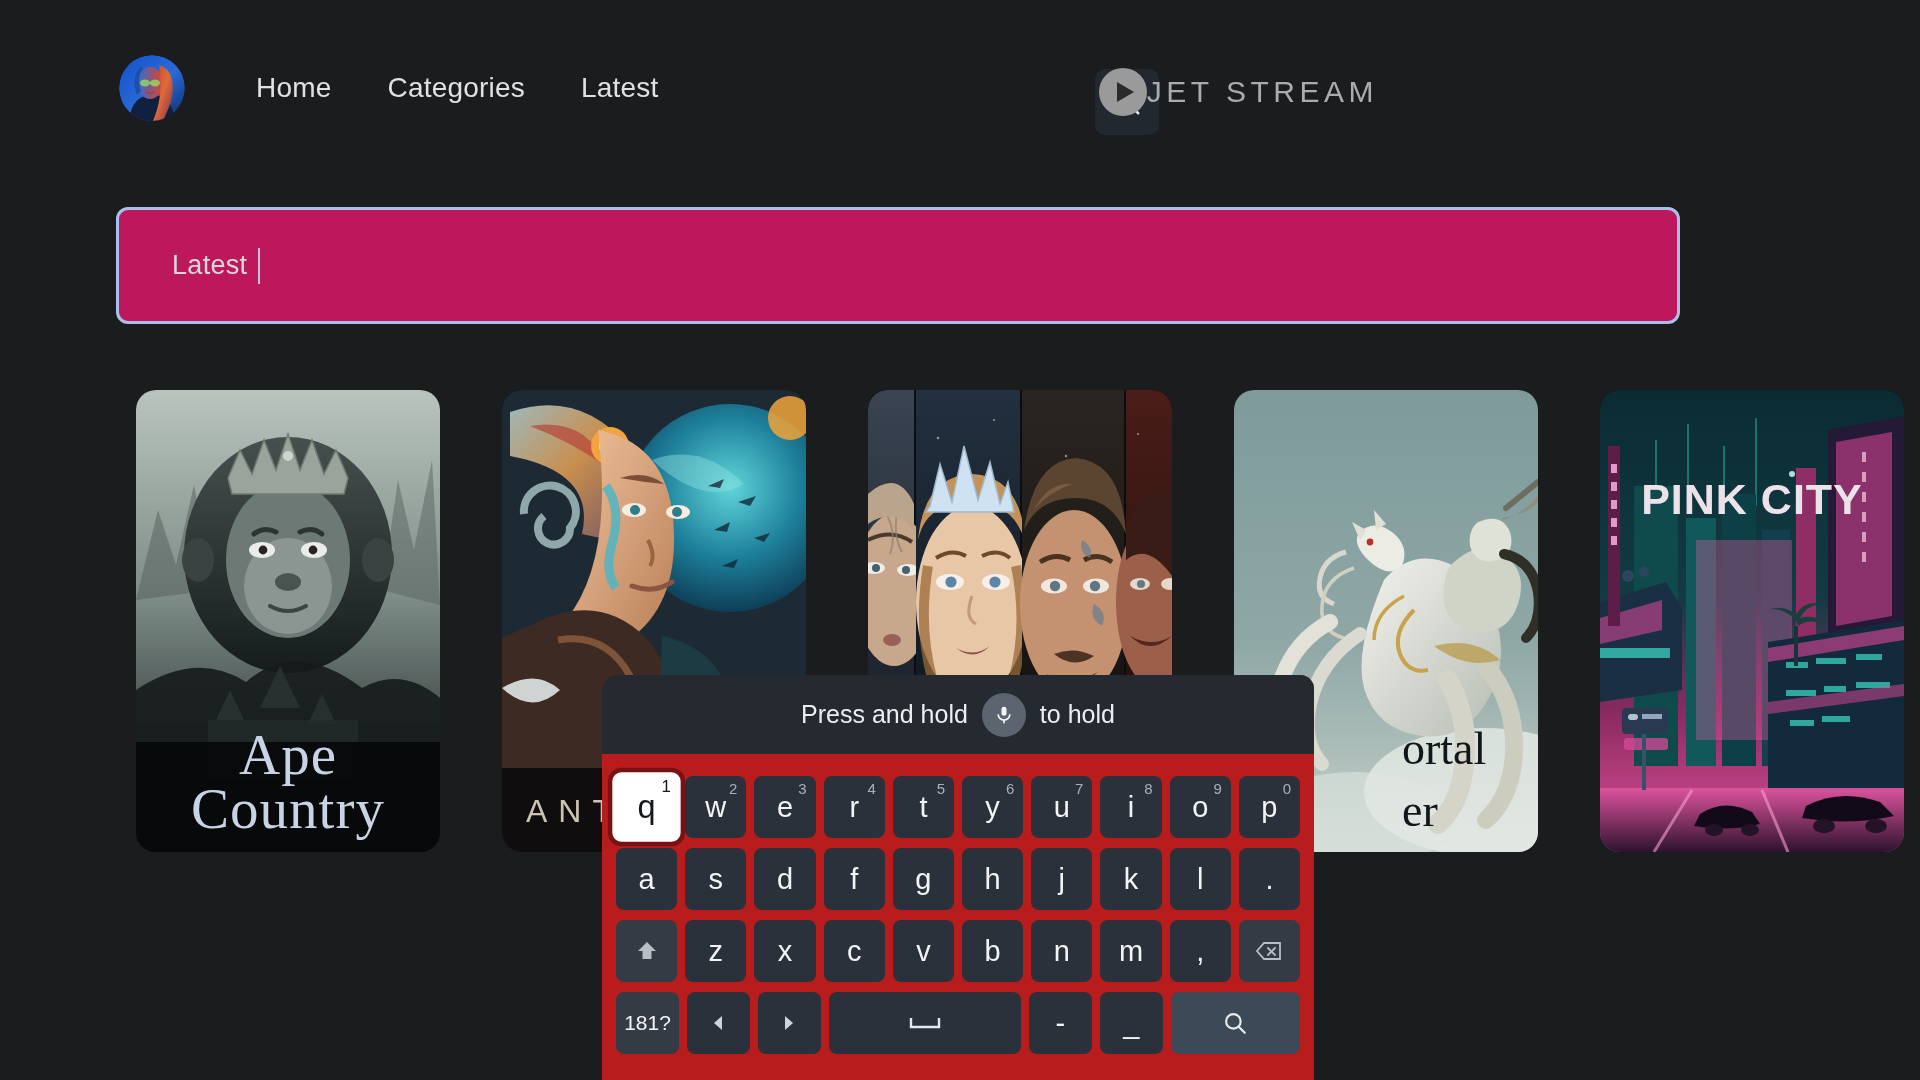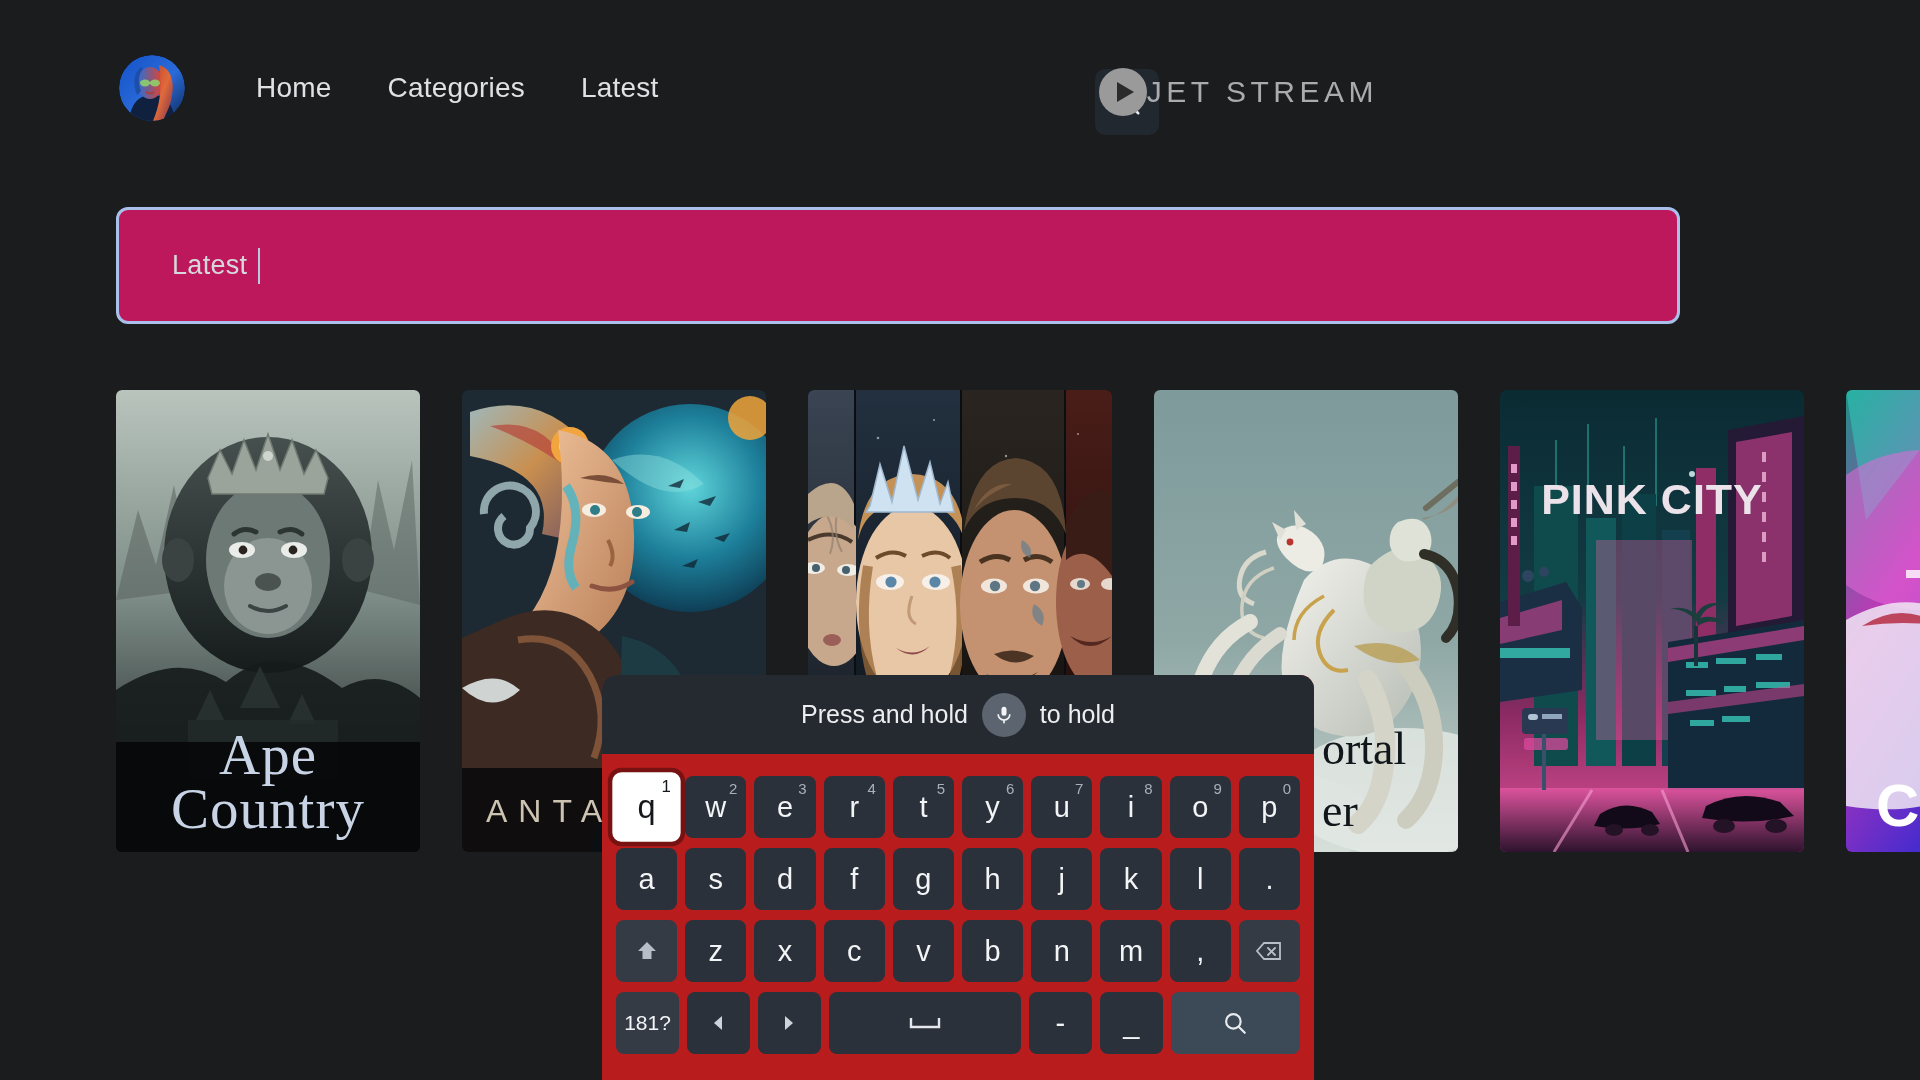--- a/index.html
+++ b/index.html
@@ -70,22 +70,23 @@
   }
   @keyframes blink { 0%,55% {opacity:1;} 56%,100% {opacity:.25;} }
 
   
   .rail {
     position: absolute; left: 0; top: 390px; width: 1920px; height: 462px;
     display: flex; gap: 42px; padding-left: 116px;
   }
   .card {
     flex: 0 0 304px; width: 304px; height: 462px;
-    border-radius: 6px; overflow: hidden; position: relative;
+    border-radius: 20px; overflow: hidden; position: relative;
     background: #0a0c0e;
+    margin-left: 20px;
   }
   .card svg { display: block; width: 304px; height: 462px; }
 
   
   .kb {
     position: absolute; left: 602px; top: 675px;
     width: 712px; height: 488px;
     background: #b91c1c; border-radius: 14px 14px 0 0; overflow: hidden;
   }
   .kb-speak {

